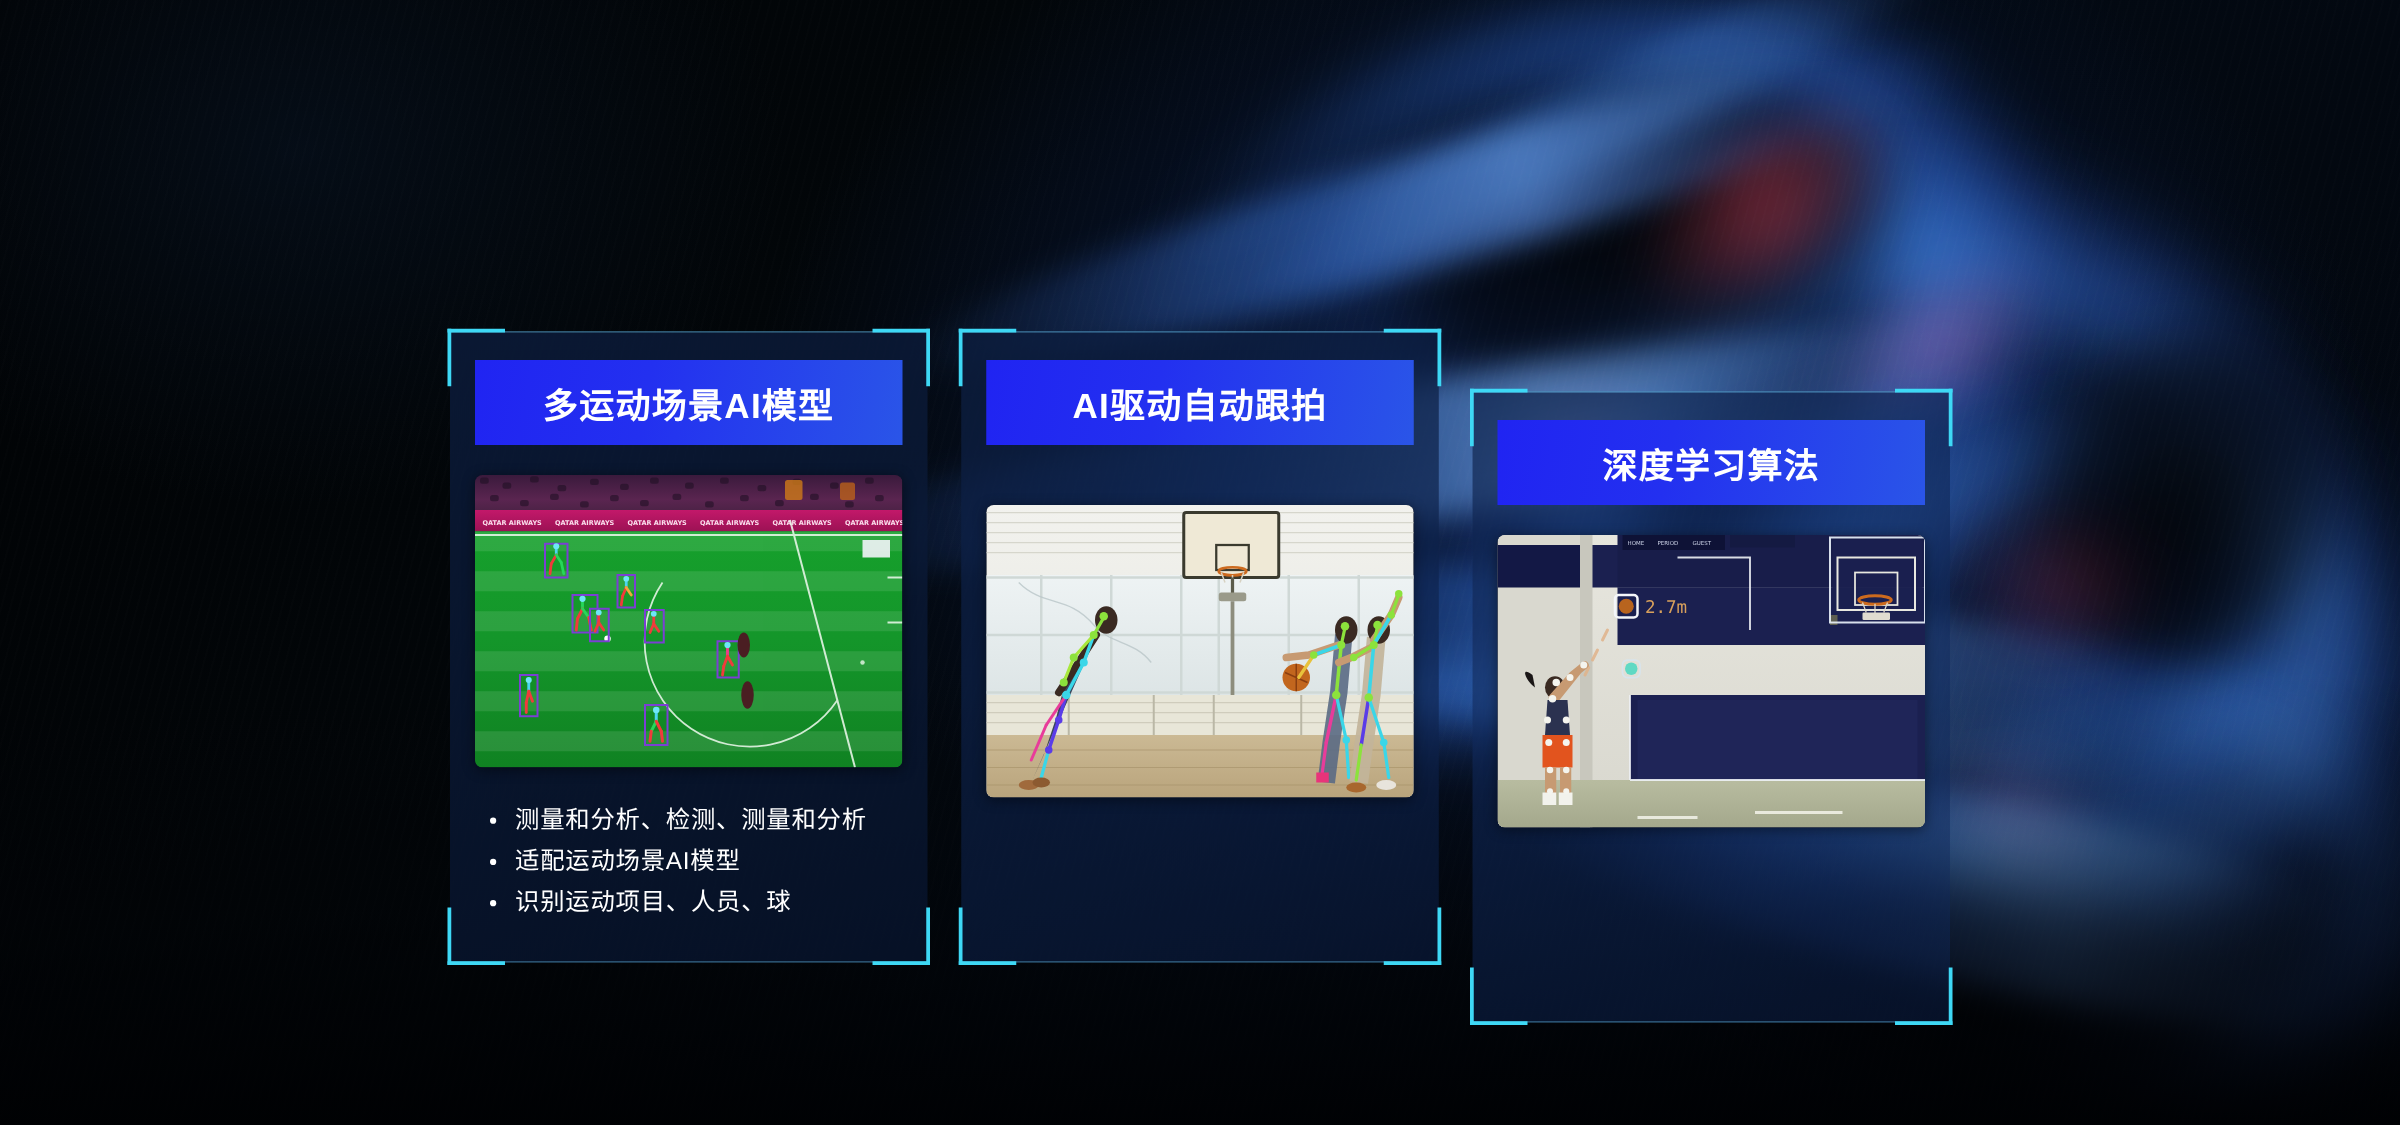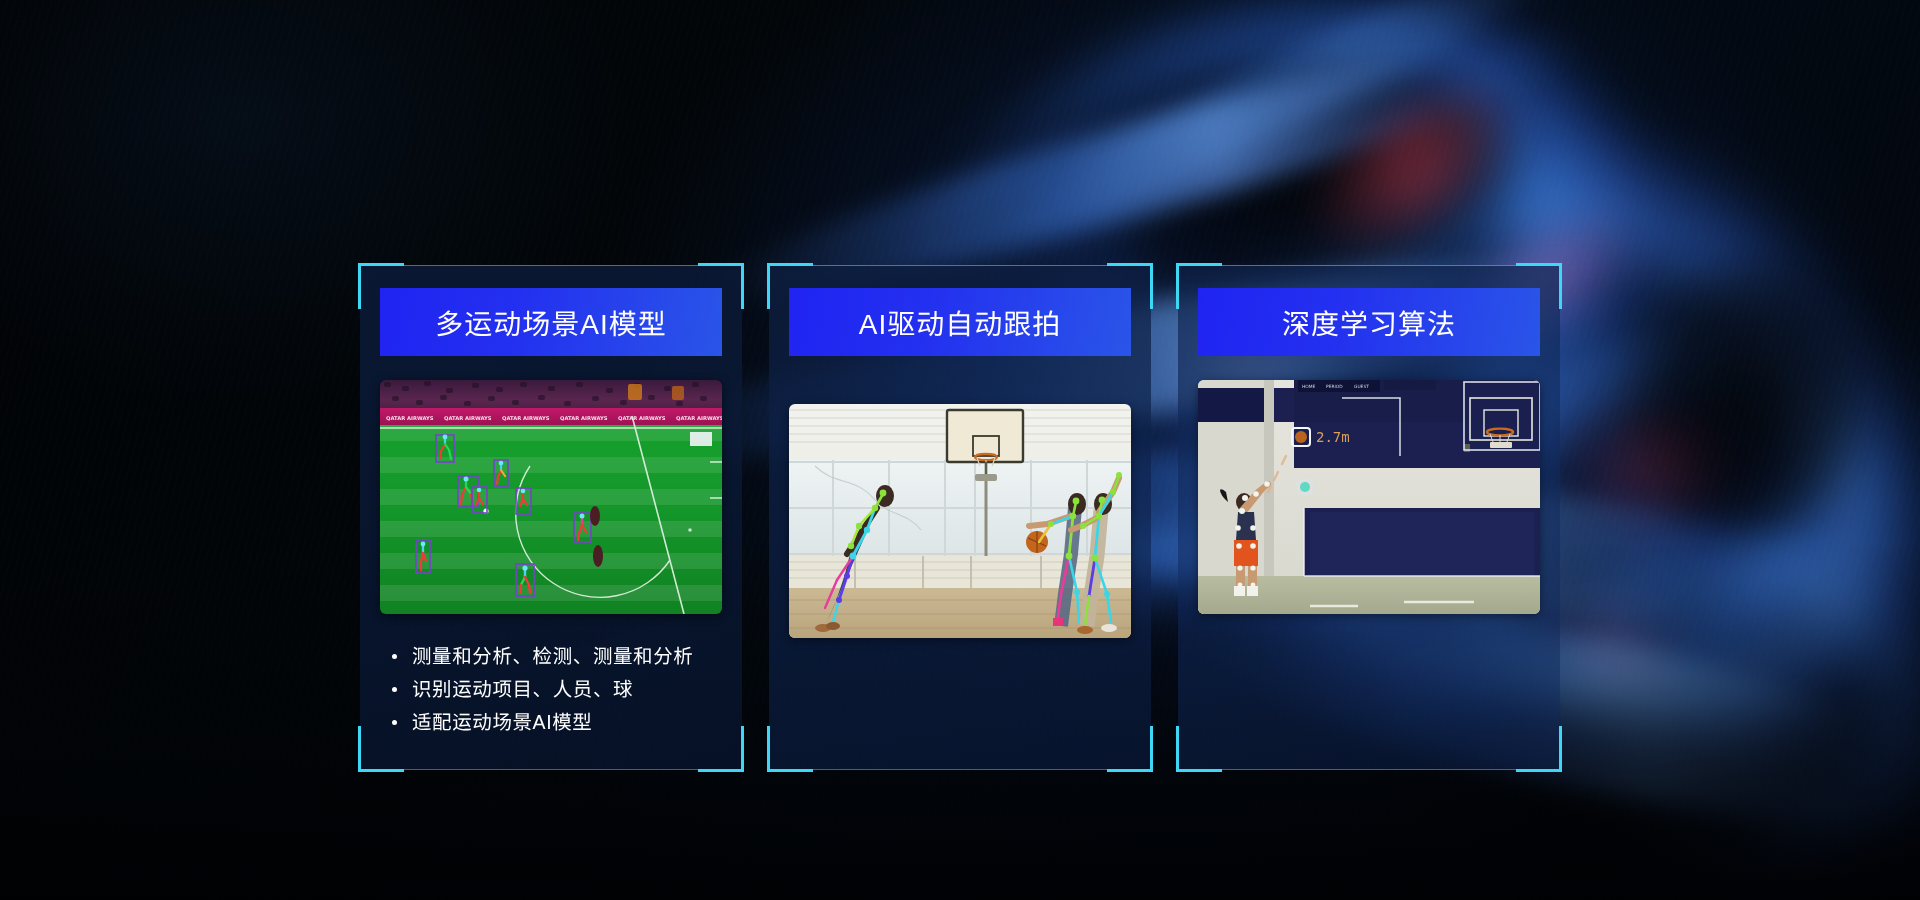--- a/index.html
+++ b/index.html
@@ -158,39 +158,40 @@
     padding: 22px 20px 20px;
     display: flex;
     flex-direction: column;
   }
   .card.c2 {
     background: linear-gradient(165deg, rgba(12,29,62,0.80) 0%, rgba(13,34,76,0.66) 48%, rgba(12,32,74,0.52) 100%);
     gap: 24px;
   }
   .card.c3 {
     background: linear-gradient(165deg, rgba(14,34,74,0.70) 0%, rgba(16,42,94,0.54) 48%, rgba(14,38,88,0.42) 100%);
+    margin-top: 48px;
   }
 
   
   .brk { position: absolute; width: 46px; height: 46px; pointer-events: none; }
   .brk-tl { left: -2px;  top: -3px;    border-left: 3px solid #3ed8f5; border-top: 3px solid #3ed8f5; }
   .brk-tr { right: -2px; top: -3px;    border-right: 3px solid #3ed8f5; border-top: 3px solid #3ed8f5; }
   .brk-bl { left: -2px;  bottom: -3px; border-left: 3px solid #3ed8f5; border-bottom: 3px solid #3ed8f5; }
   .brk-br { right: -2px; bottom: -3px; border-right: 3px solid #3ed8f5; border-bottom: 3px solid #3ed8f5; }
 
   
   .card-title {
     height: 68px;
     display: flex;
     align-items: center;
     justify-content: center;
     background: linear-gradient(100deg, #2024f2 0%, #2330f0 40%, #2a55e8 100%);
     color: #ffffff;
     font-size: 28px;
-    font-weight: 400;
+    font-weight: 700;
     letter-spacing: 1px;
     white-space: nowrap;
   }
 
   
   .media {
     margin-top: 24px;
     width: 342px;
     height: 234px;
     border-radius: 6px;
@@ -438,22 +439,22 @@
           <g fill="#4a1e22">
             <ellipse cx="215" cy="136" rx="5" ry="10"></ellipse>
             <ellipse cx="218" cy="176" rx="5" ry="11"></ellipse>
           </g>
         </svg>
       </div>
 
       <div class="body-wrap">
         <ul class="bullets">
           <li>测量和分析、检测、测量和分析</li>
+          <li>适配运动场景AI模型</li>
           <li>识别运动项目、人员、球</li>
-          <li>适配运动场景AI模型</li>
         </ul>
       </div>
     </div>
 
     <div class="card c2">
       <span class="brk brk-tl"></span>
       <span class="brk brk-tr"></span>
       <span class="brk brk-bl"></span>
       <span class="brk brk-br"></span>
 

